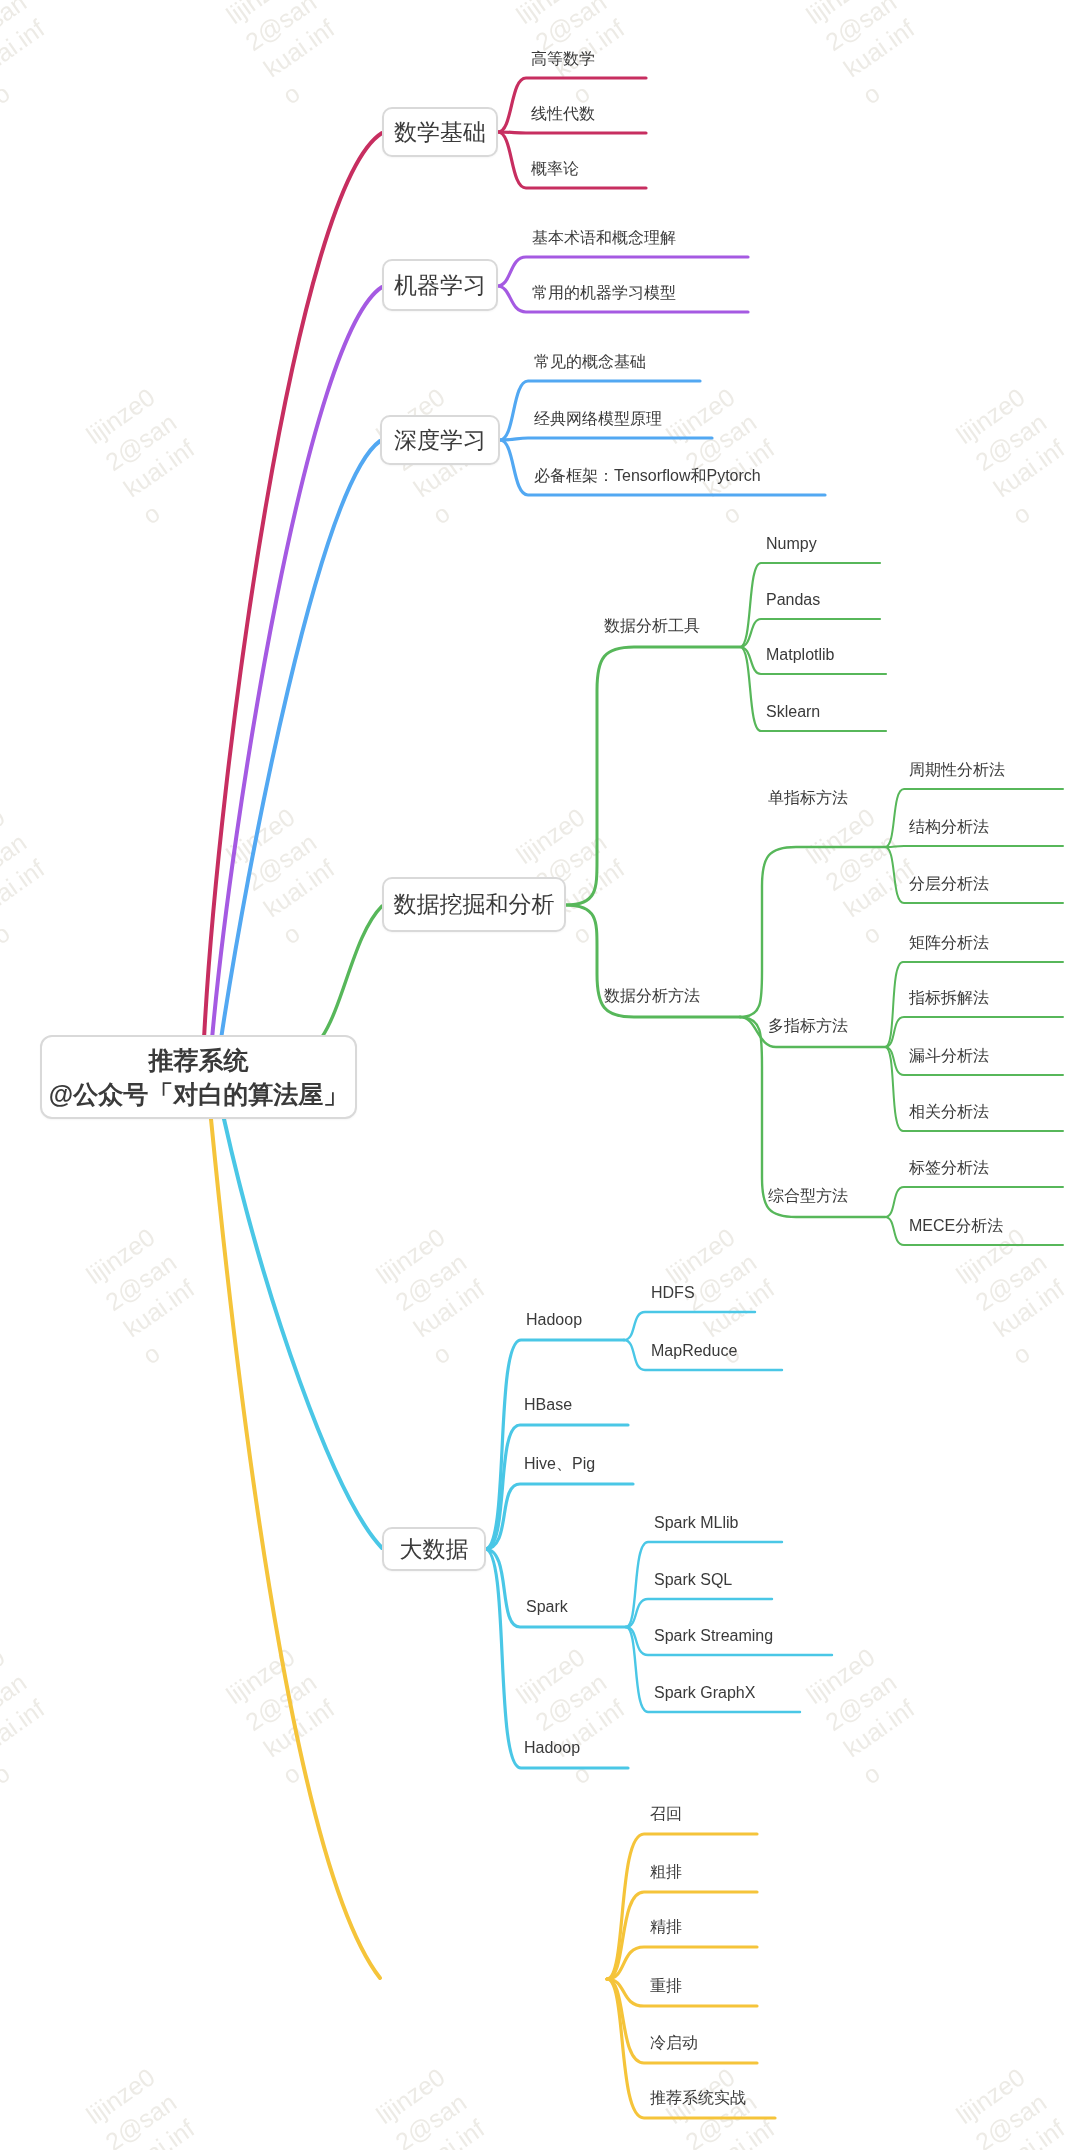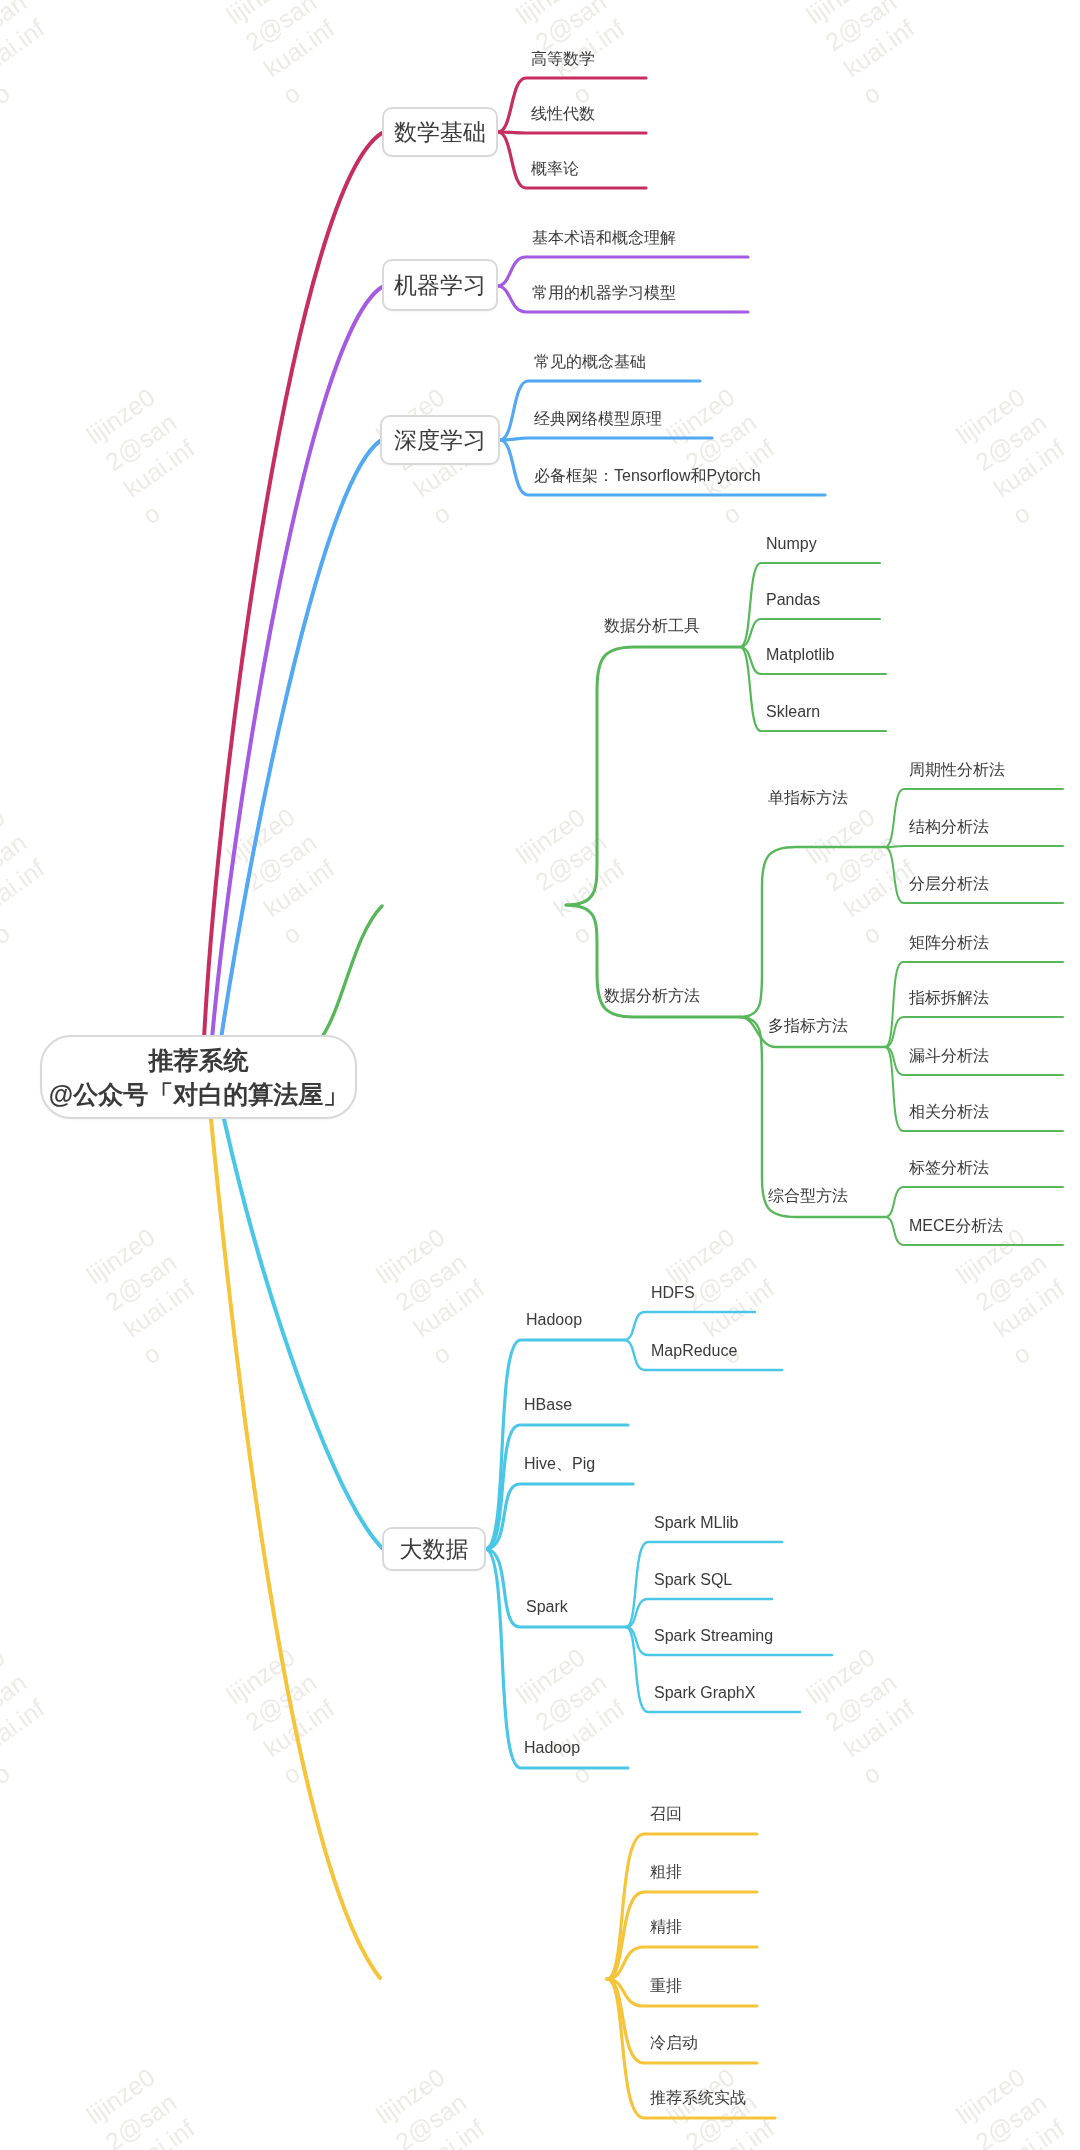--- a/index.html
+++ b/index.html
@@ -169,33 +169,36 @@
       <path d="M 626,1627 C 639,1627 633,1655 648,1655 L 832,1655" fill="none" stroke="#4ac7e6" stroke-width="2.4" stroke-linecap="round"></path>
       <path d="M 626,1627 C 639,1627 632,1712 648,1712 L 800,1712" fill="none" stroke="#4ac7e6" stroke-width="2.4" stroke-linecap="round"></path>
       <path d="M 607,1979 C 627,1979 617,1834 644,1834 L 757,1834" fill="none" stroke="#f5c43a" stroke-width="3.2" stroke-linecap="round"></path>
       <path d="M 607,1979 C 627,1979 618,1892 644,1892 L 757,1892" fill="none" stroke="#f5c43a" stroke-width="3.2" stroke-linecap="round"></path>
       <path d="M 607,1979 C 627,1979 620,1947 644,1947 L 757,1947" fill="none" stroke="#f5c43a" stroke-width="3.2" stroke-linecap="round"></path>
       <path d="M 607,1979 C 627,1979 620,2006 644,2006 L 757,2006" fill="none" stroke="#f5c43a" stroke-width="3.2" stroke-linecap="round"></path>
       <path d="M 607,1979 C 627,1979 618,2063 644,2063 L 757,2063" fill="none" stroke="#f5c43a" stroke-width="3.2" stroke-linecap="round"></path>
       <path d="M 607,1979 C 627,1979 617,2118 644,2118 L 775,2118" fill="none" stroke="#f5c43a" stroke-width="3.2" stroke-linecap="round"></path>
     </svg>
 
-  <div class="box central" style="left:40px;top:1035px;width:317px;height:84px;border-radius:31px;">
+  <div class="box central" style="left:40px;top:1035px;width:317px;height:84px;">
     <div>推荐系统</div>
     <div>@公众号「对白的算法屋」</div>
   </div>
 
   <div class="box main" style="left:382px;top:107px;width:116px;height:50px;">
       <span>数学基础</span>
     </div>
   <div class="box main" style="left:382px;top:259px;width:116px;height:52px;justify-content:center;">
       <span>机器学习</span>
     </div>
   <div class="box main" style="left:380px;top:415px;width:120px;height:50px;">
       <span>深度学习</span>
+    </div>
+  <div class="box main" style="left:382px;top:877px;width:184px;height:55px;">
+      <span>数据挖掘和分析</span>
     </div>
   <div class="box main" style="left:382px;top:1527px;width:104px;height:44px;">
       <span>大数据</span>
     </div>
 
   <div class="lbl" style="left:531px;top:47px">高等数学</div>
   <div class="lbl" style="left:531px;top:102px">线性代数</div>
   <div class="lbl" style="left:531px;top:157px">概率论</div>
 
   <div class="lbl" style="left:532px;top:226px">基本术语和概念理解</div>

